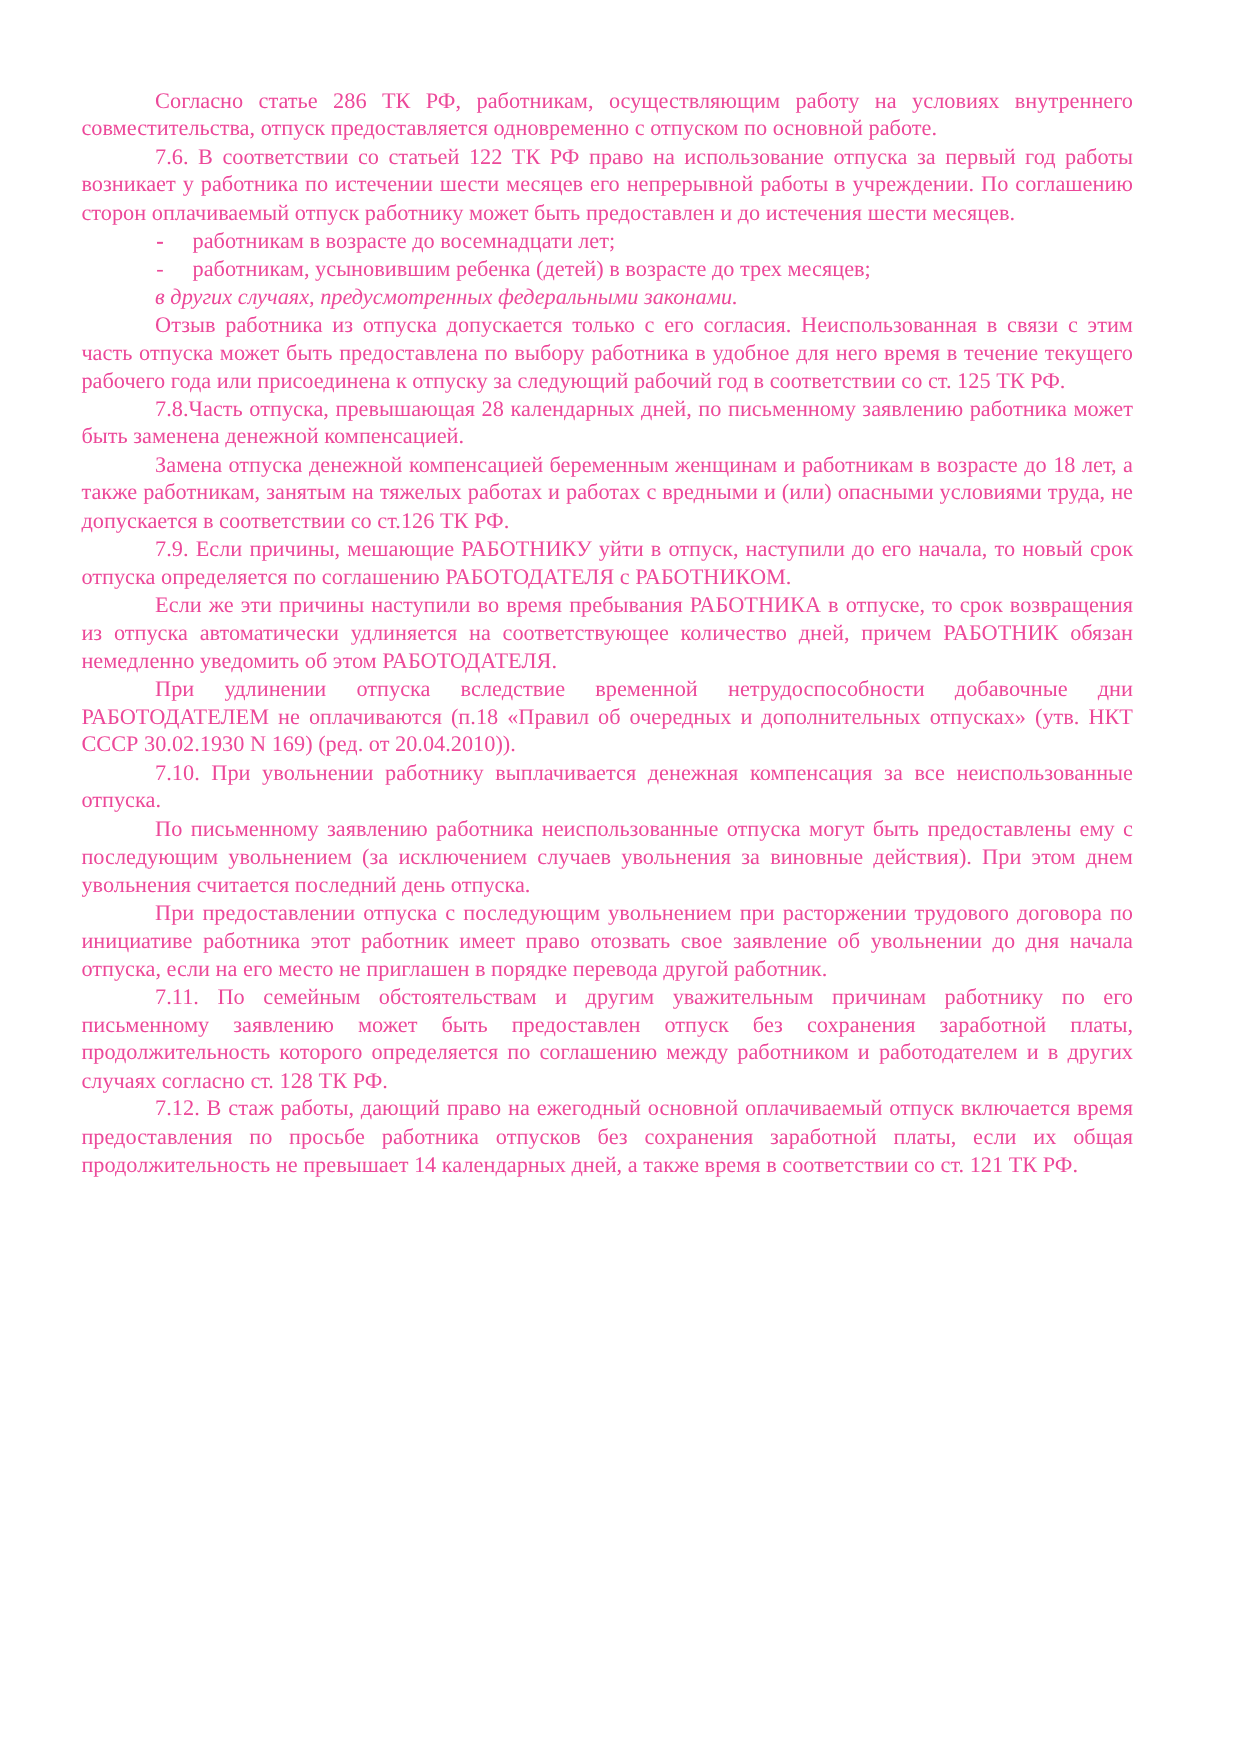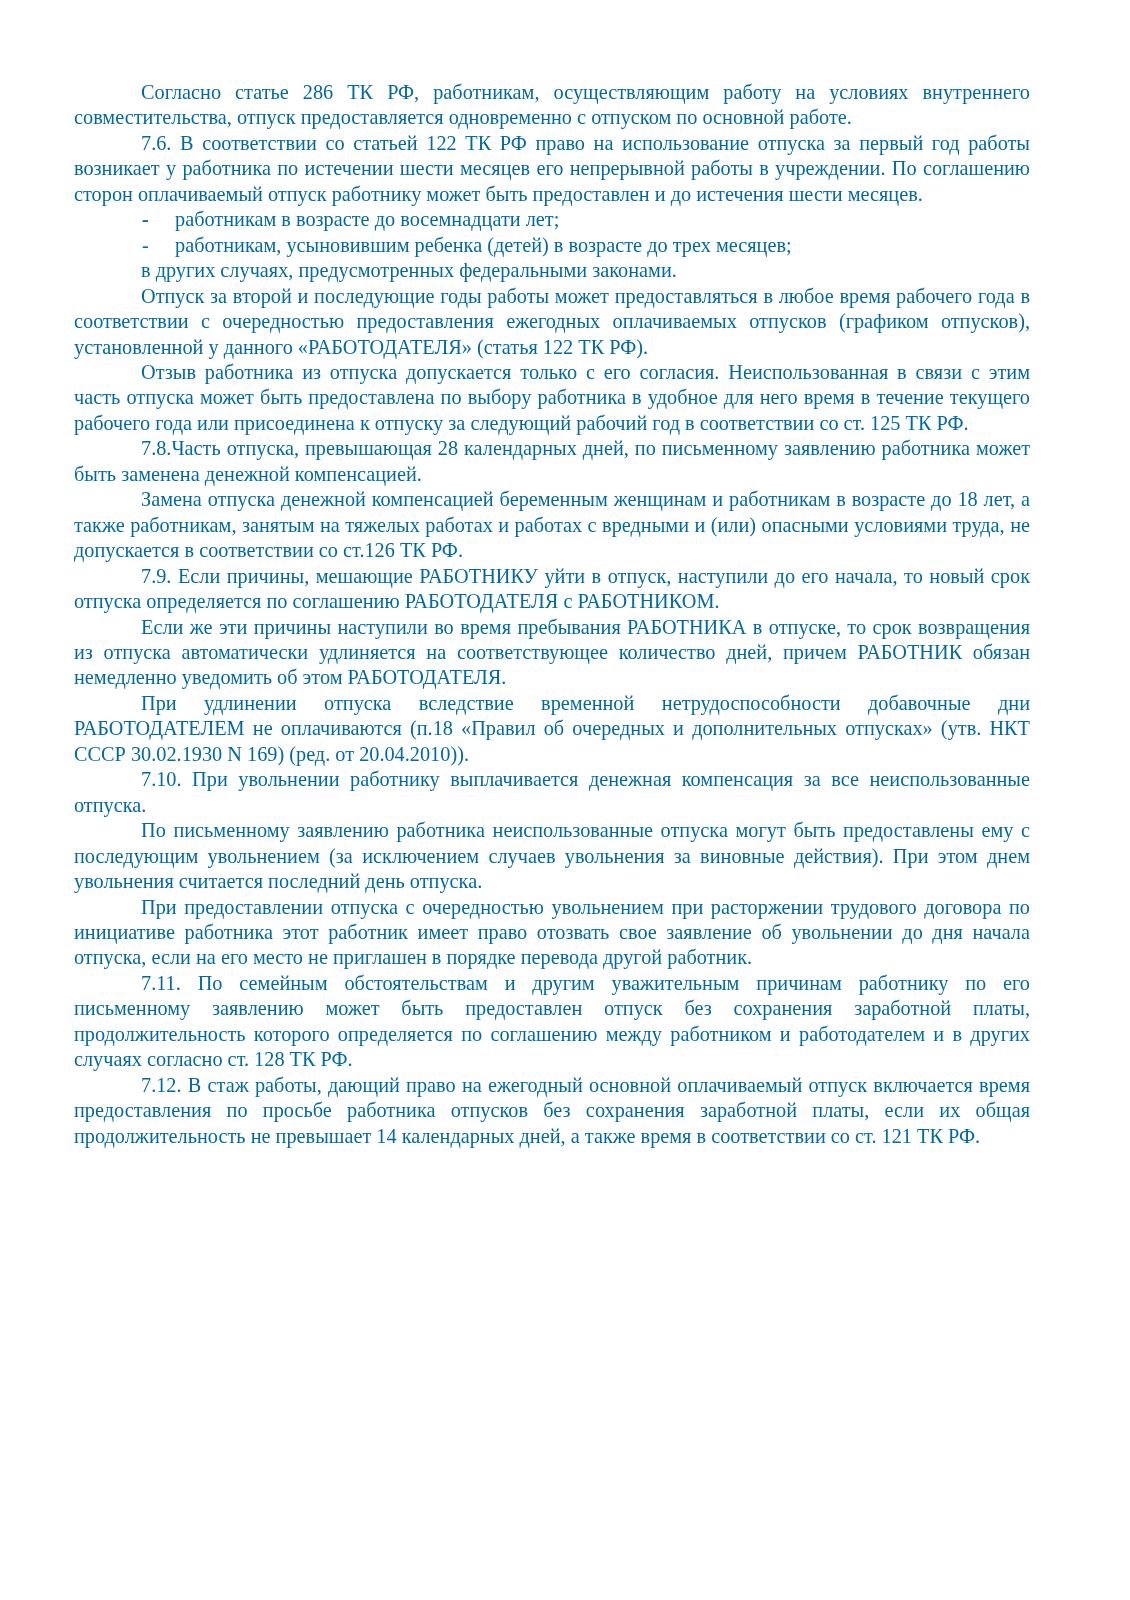--- a/index.html
+++ b/index.html
@@ -14,30 +14,31 @@
       overflow: hidden;
     }
     .page {
       position: absolute;
       left: 74px;
       top: 80px;
       width: 956px;
       font-family: "Liberation Serif", serif;
       font-size: 20.3px;
       line-height: 25.45px;
-      color: #0369a1;
+      color: #ec4899;
       text-align: justify;
     }
     .p {
       margin: 0;
       text-indent: 67px;
     }
     .p.noindent {
       text-indent: 0;
       padding-left: 67px;
+      font-style: italic;
     }
     .bullet {
       position: relative;
       margin: 0;
       padding-left: 101px;
       text-align: left;
     }
     .bullet .dash {
       position: absolute;
       left: 68px;
@@ -58,25 +59,24 @@
     <span class="dash">-</span>
     <span>работникам в возрасте до восемнадцати лет;</span>
   </div>
   <div class="bullet">
     <span class="dash">-</span>
     <span>работникам, усыновившим ребенка (детей) в возрасте до трех месяцев;</span>
   </div>
 
   <p class="p noindent">в других случаях, предусмотренных федеральными законами.</p>
 
-  <p class="p">Отпуск за второй и последующие годы работы может предоставляться в любое время рабочего года в соответствии с очередностью предоставления ежегодных оплачиваемых отпусков (графиком отпусков), установленной у данного «РАБОТОДАТЕЛЯ» (статья 122 ТК РФ).</p>
   <p class="p">Отзыв работника из отпуска допускается только с его согласия. Неиспользованная в связи с этим часть отпуска может быть предоставлена по выбору работника в удобное для него время в течение текущего рабочего года или присоединена к отпуску за следующий  рабочий год в соответствии со ст. 125 ТК РФ.</p>
   <p class="p">7.8.Часть отпуска, превышающая 28 календарных дней, по письменному заявлению работника может быть заменена денежной компенсацией.</p>
   <p class="p">Замена отпуска денежной компенсацией беременным женщинам и работникам в возрасте до 18 лет, а также работникам, занятым на тяжелых работах и работах с вредными и (или) опасными условиями труда, не допускается в соответствии со ст.126 ТК РФ.</p>
   <p class="p">7.9. Если причины, мешающие РАБОТНИКУ уйти в отпуск, наступили до его начала, то новый срок отпуска определяется по соглашению РАБОТОДАТЕЛЯ с РАБОТНИКОМ.</p>
   <p class="p">Если же эти причины наступили во время пребывания РАБОТНИКА в отпуске, то срок возвращения из отпуска автоматически удлиняется на соответствующее количество дней, причем РАБОТНИК обязан немедленно уведомить об этом РАБОТОДАТЕЛЯ.</p>
   <p class="p">При удлинении отпуска вследствие временной нетрудоспособности добавочные дни РАБОТОДАТЕЛЕМ не оплачиваются (п.18 «Правил об очередных и дополнительных отпусках» (утв. НКТ СССР 30.02.1930 N 169) (ред. от 20.04.2010)).</p>
   <p class="p">7.10. При увольнении работнику выплачивается денежная компенсация за все неиспользованные отпуска.</p>
   <p class="p">По письменному заявлению работника неиспользованные отпуска могут быть предоставлены ему с последующим увольнением (за исключением случаев увольнения за виновные действия). При этом днем увольнения считается последний день отпуска.</p>
-  <p class="p">При предоставлении отпуска с очередностью увольнением при расторжении трудового договора по инициативе работника этот работник имеет право отозвать свое заявление об увольнении до дня начала отпуска, если на его место не приглашен в порядке перевода другой работник.</p>
+  <p class="p">При предоставлении отпуска с последующим увольнением при расторжении трудового договора по инициативе работника этот работник имеет право отозвать свое заявление об увольнении до дня начала отпуска, если на его место не приглашен в порядке перевода другой работник.</p>
   <p class="p">7.11. По семейным обстоятельствам и другим уважительным причинам работнику по его письменному заявлению может быть предоставлен отпуск без сохранения заработной платы, продолжительность которого определяется по соглашению между работником и работодателем и в других случаях согласно ст. 128 ТК РФ.</p>
   <p class="p">7.12. В стаж работы, дающий право на ежегодный основной оплачиваемый отпуск включается время предоставления по просьбе работника отпусков без сохранения заработной платы, если их общая продолжительность не превышает 14 календарных дней, а также время в соответствии со ст. 121 ТК РФ.</p>
 </div>
 
 </body></html>

